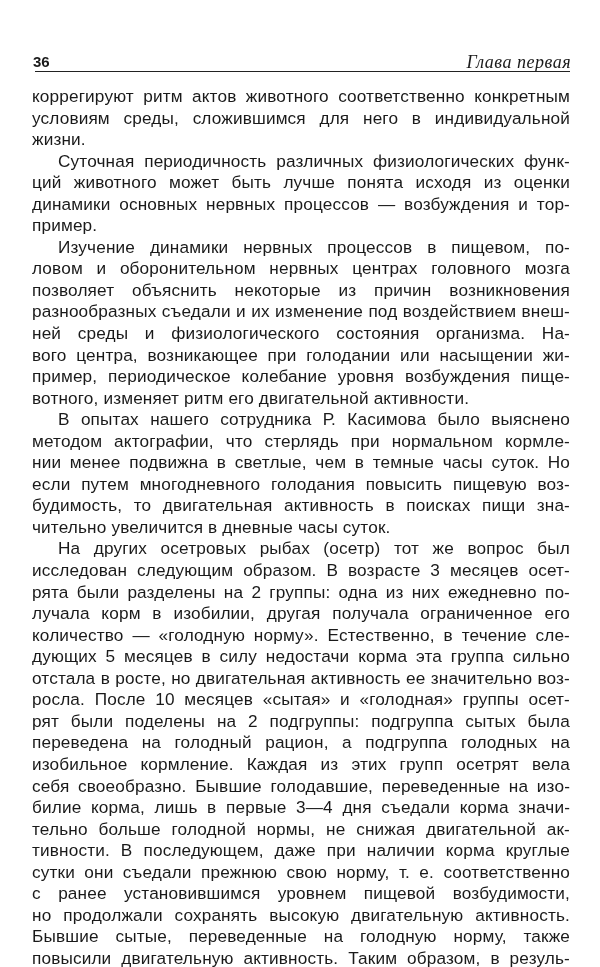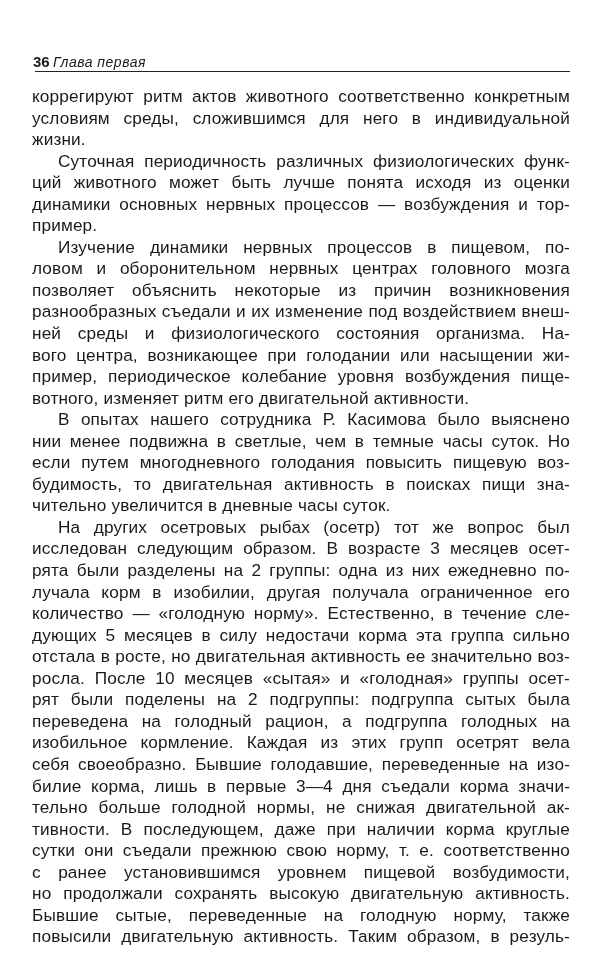--- a/index.html
+++ b/index.html
@@ -34,24 +34,24 @@
       font-family: "Liberation Sans", "DejaVu Sans", sans-serif;
       font-weight: bold;
       font-size: 15px;
       line-height: 20px;
     }
     .chapter-title {
       position: absolute;
       left: 0;
       right: 0;
       top: 0;
-      text-align: left;
-      font-family: Liberation Sans, sans-serif;
+      text-align: right;
+      font-family: Liberation Serif, serif;
       font-style: italic;
-      font-size: 14px;
+      font-size: 18px;
       letter-spacing: 0.5px;
       line-height: 20px;
       padding-left: 20px;
     }
     .rule {
       position: absolute;
       left: 35px;
       top: 71px;
       width: 535px;
       height: 0;
@@ -108,20 +108,21 @@
         <span class="line">ловом и оборонительном нервных центрах головного мозга</span>
         <span class="line">позволяет объяснить некоторые из причин возникновения</span>
         <span class="line">разнообразных съедали и их изменение под воздействием внеш-</span>
         <span class="line">ней среды и физиологического состояния организма. На-</span>
         <span class="line">вого центра, возникающее при голодании или насыщении жи-</span>
         <span class="line">пример, периодическое колебание уровня возбуждения пище-</span>
         <span class="line last">вотного, изменяет ритм его двигательной активности.</span>
       </div>
       <div>
         <span class="line indent">В опытах нашего сотрудника Р. Касимова было выяснено</span>
+        <span class="line">методом актографии, что стерлядь при нормальном кормле-</span>
         <span class="line">нии менее подвижна в светлые, чем в темные часы суток. Но</span>
         <span class="line">если путем многодневного голодания повысить пищевую воз-</span>
         <span class="line">будимость, то двигательная активность в поисках пищи зна-</span>
         <span class="line last">чительно увеличится в дневные часы суток.</span>
       </div>
       <div>
         <span class="line indent">На других осетровых рыбах (осетр) тот же вопрос был</span>
         <span class="line">исследован следующим образом. В возрасте 3 месяцев осет-</span>
         <span class="line">рята были разделены на 2 группы: одна из них ежедневно по-</span>
         <span class="line">лучала корм в изобилии, другая получала ограниченное его</span>

